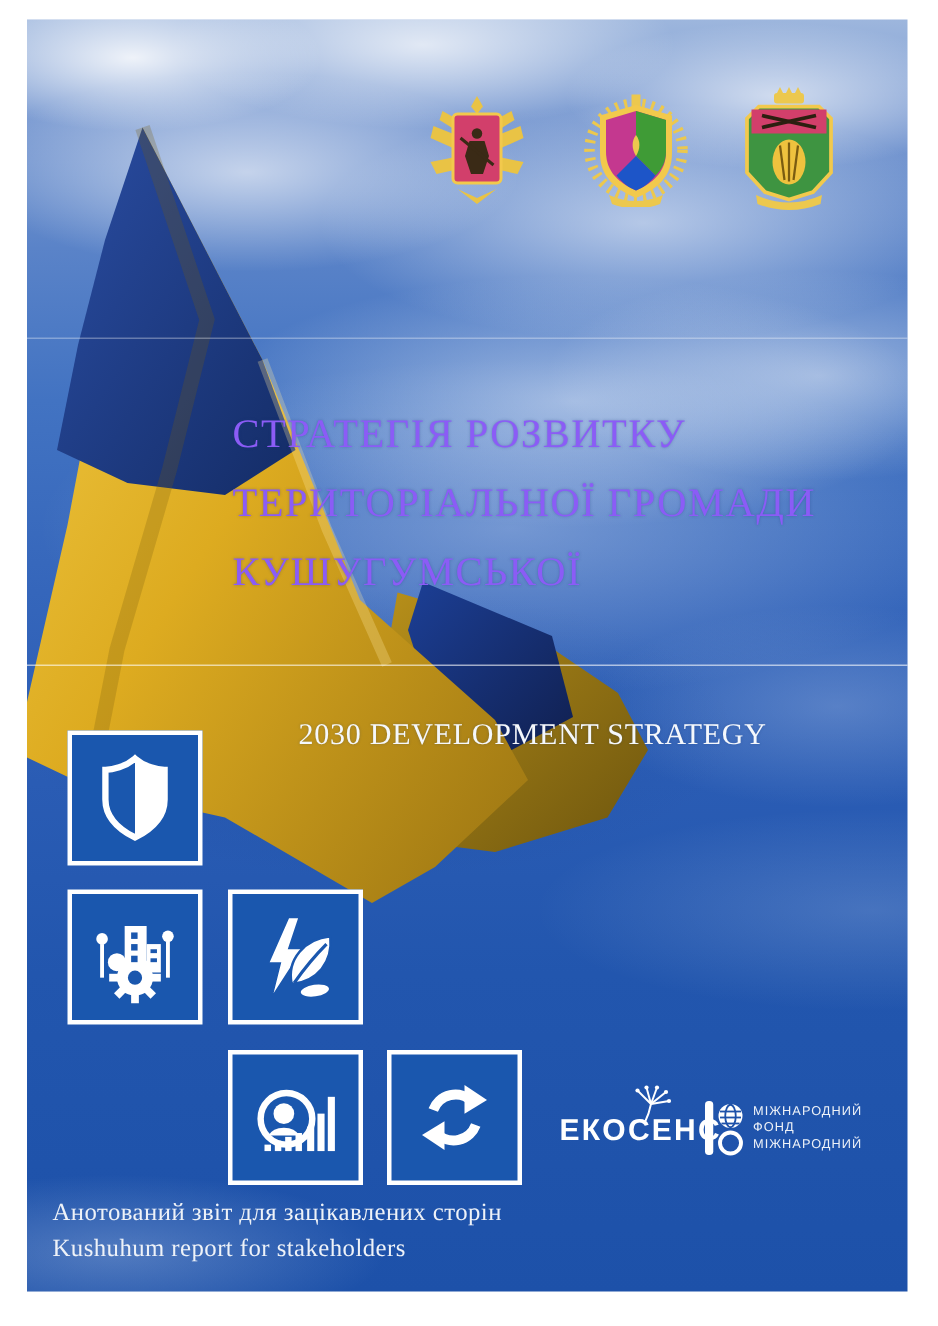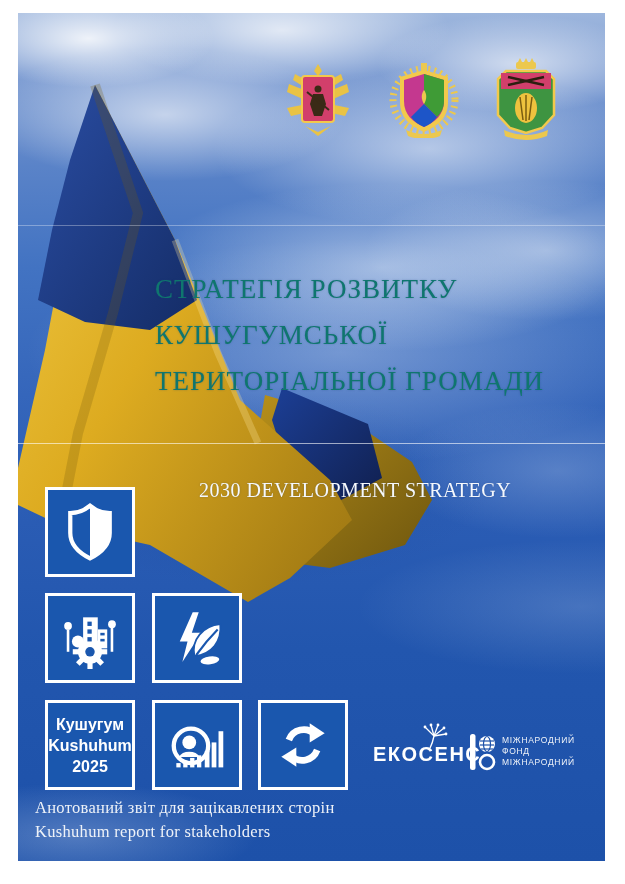--- a/index.html
+++ b/index.html
@@ -22,21 +22,21 @@
       radial-gradient(ellipse 320px 130px at 40% 56%, rgba(18,58,138,.22), rgba(18,58,138,0) 75%),
       linear-gradient(180deg,#9db6dd 0%,#7b9bd2 8%,#5a83c8 18%,#4273c2 30%,#3566bb 45%,#2a5cb4 60%,#2256ae 75%,#1d51a9 100%);
   }
   #flags{position:absolute;left:0;top:0;width:587px;height:848px;}
   .hline{position:absolute;left:18px;width:587px;height:1px;}
   #hline-upper{top:225px;background:rgba(255,255,255,.32);}
   #hline-title{top:443px;background:rgba(255,255,255,.6);}
   
   .emblem{position:absolute;}
   
-  #title-block{position:absolute;left:155px;top:266px;color:#0f766e;}
+  #title-block{position:absolute;left:155px;top:266px;color:#8b5cf6;}
   .title-line{font-size:27px;line-height:46px;letter-spacing:1px;white-space:nowrap;
               text-shadow:0 0 2px rgba(30,60,120,.35);}
   #subtitle-block{position:absolute;left:155px;top:477px;color:#f5f8fc;margin-left:44px;}
   .subtitle-line{font-size:20px;line-height:27px;letter-spacing:.5px;white-space:pre;
                  text-shadow:0 0 2px rgba(30,60,120,.3);}
   
   .tile{position:absolute;width:84px;height:84px;border:3px solid #ffffff;
         background:#1a57ae;display:flex;align-items:center;justify-content:center;}
   #tile-shield{left:45px;top:487px;}
   #tile-industry{left:45px;top:593px;}
@@ -146,22 +146,22 @@
     <g stroke="#7a5c10" stroke-width="1.5">
       <line x1="36" y1="37" x2="36" y2="63"></line>
         <line x1="30" y1="39" x2="33" y2="62"></line>
         <line x1="42" y1="39" x2="39" y2="62"></line>
     </g>
     <path d="M14 72 Q36 82 58 72 l-1 6 Q36 86 15 78 Z" fill="#ecc84e"></path>
   </svg>
 
   <div id="title-block">
     <div class="title-line">СТРАТЕГІЯ РОЗВИТКУ</div>
+    <div class="title-line">ТЕРИТОРІАЛЬНОЇ ГРОМАДИ</div>
     <div class="title-line">КУШУГУМСЬКОЇ</div>
-    <div class="title-line">ТЕРИТОРІАЛЬНОЇ ГРОМАДИ</div>
   </div>
 
   <div id="subtitle-block">
     <div class="subtitle-line">2030 DEVELOPMENT STRATEGY</div>
   </div>
 
   <div id="tile-shield" class="tile">
     <svg width="58" height="62" viewBox="0 0 60 66">
       <path d="M30 5 C37 11 46 13 51 13 V34 C51 49 38 57 30 61 C22 57 9 49 9 34 V13 C14 13 23 11 30 5 Z" fill="none" stroke="#ffffff" stroke-width="4.5"></path>
       <path d="M30 5 C37 11 46 13 51 13 V34 C51 49 38 57 30 61 Z" fill="#ffffff"></path>
@@ -205,25 +205,20 @@
 
   <div id="tile-energy" class="tile">
     <svg width="62" height="62" viewBox="0 0 72 72">
       <polygon points="31,6 16,40 25,40 19,64 41,30 30,30 38,6" fill="#ffffff"></polygon>
       <path d="M33 57 C29 38 43 22 63 20 C65 40 53 55 33 57 Z" fill="#ffffff" stroke="#1a57ae" stroke-width="2"></path>
       <path d="M35 56 C42 46 50 36 60 26" stroke="#1a57ae" stroke-width="2.5" fill="none"></path>
       <ellipse cx="51" cy="62" rx="11" ry="4.5" fill="#ffffff" transform="rotate(-8 51 62)"></ellipse>
     </svg>
   </div>
 
-  <div id="tile-badge" class="tile">
-    <div class="badge-line">Кушугум</div>
-    <div class="badge-line">Kushuhum</div>
-    <div class="badge-line">2025</div>
-  </div>
 
   <div id="tile-growth" class="tile">
     <svg width="62" height="62" viewBox="0 0 72 72">
       <circle cx="29" cy="37" r="20" fill="none" stroke="#ffffff" stroke-width="5"></circle>
       <circle cx="27" cy="33" r="8" fill="#ffffff"></circle>
       <path d="M15 50 A 13 10 0 0 1 39 50 Z" fill="#ffffff"></path>
       <g fill="#ffffff">
         <rect x="45" y="43" width="5.5" height="19"></rect>
         <rect x="53" y="33" width="5.5" height="29"></rect>
         <rect x="61" y="20" width="5.5" height="42"></rect>

